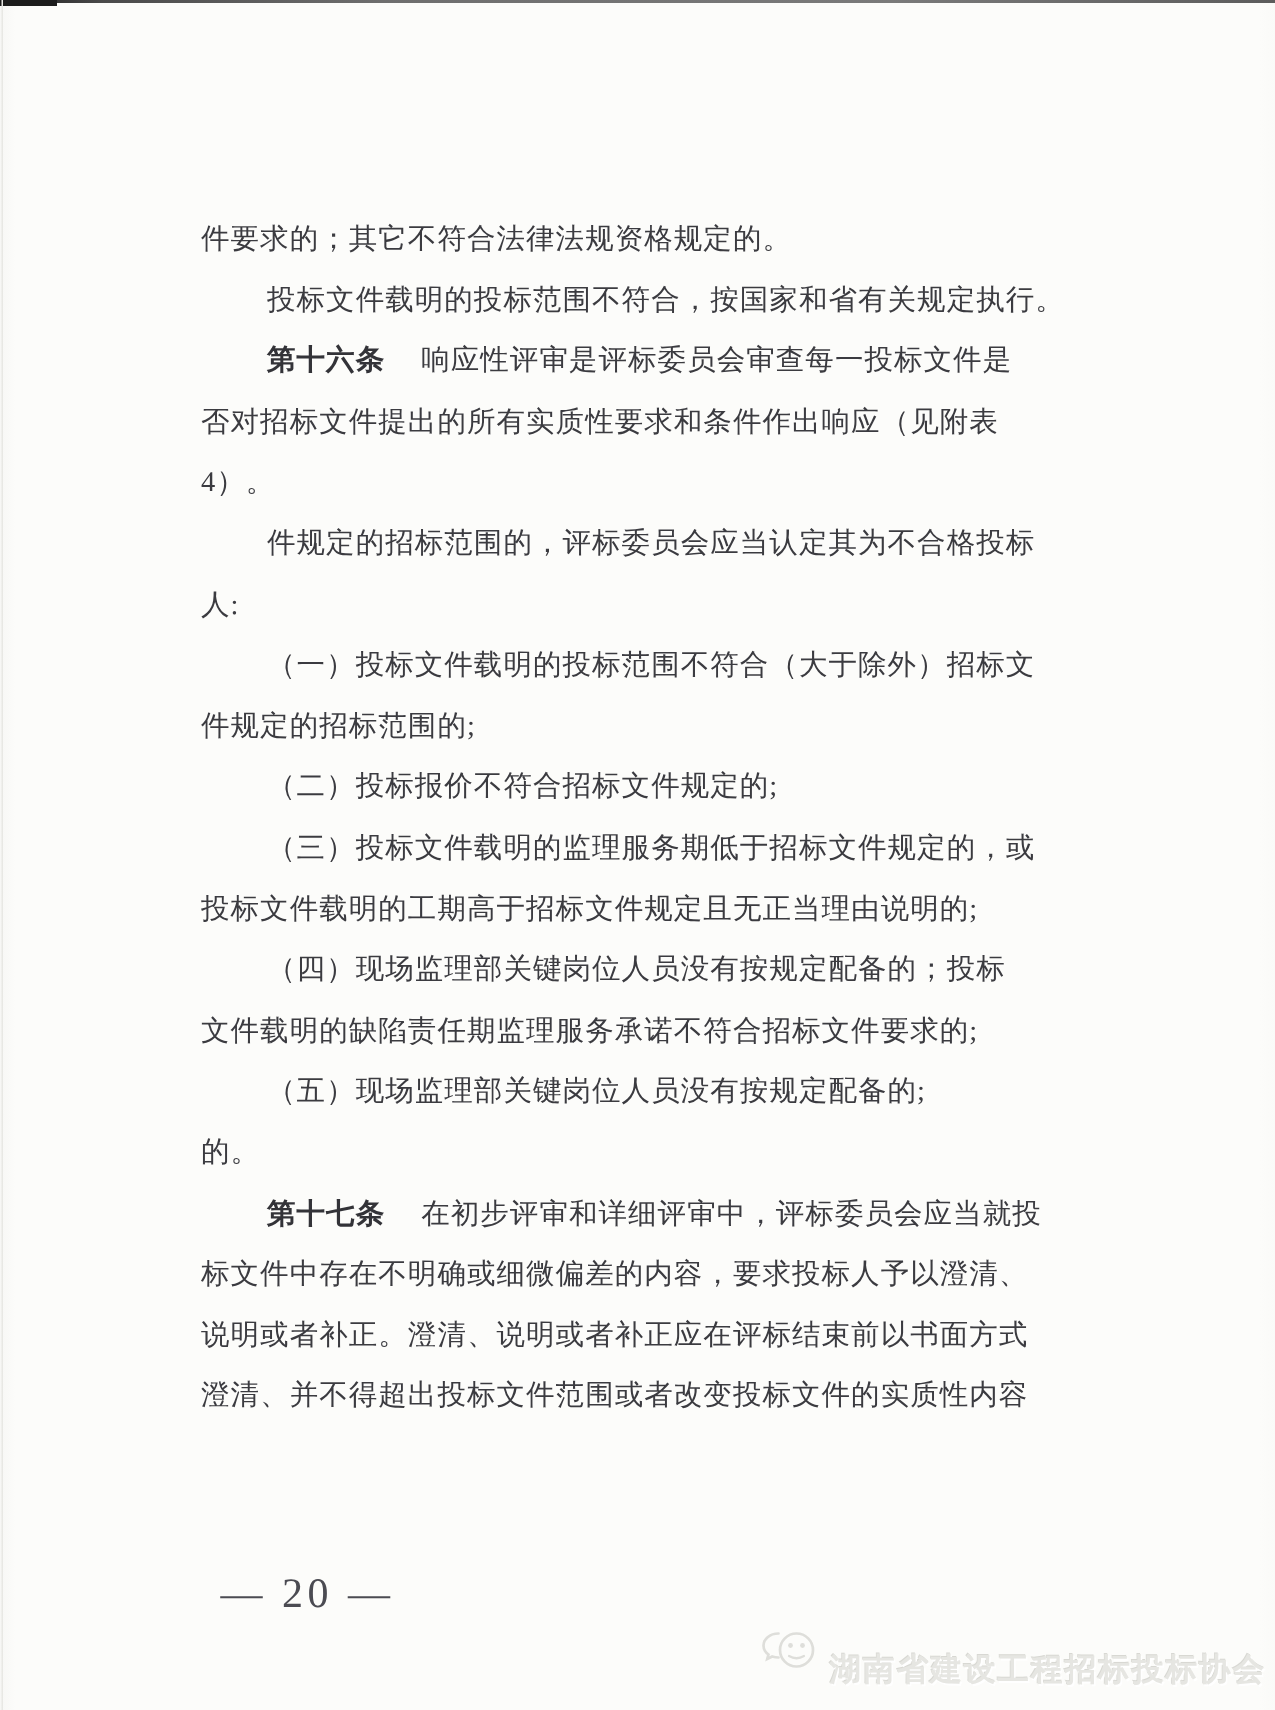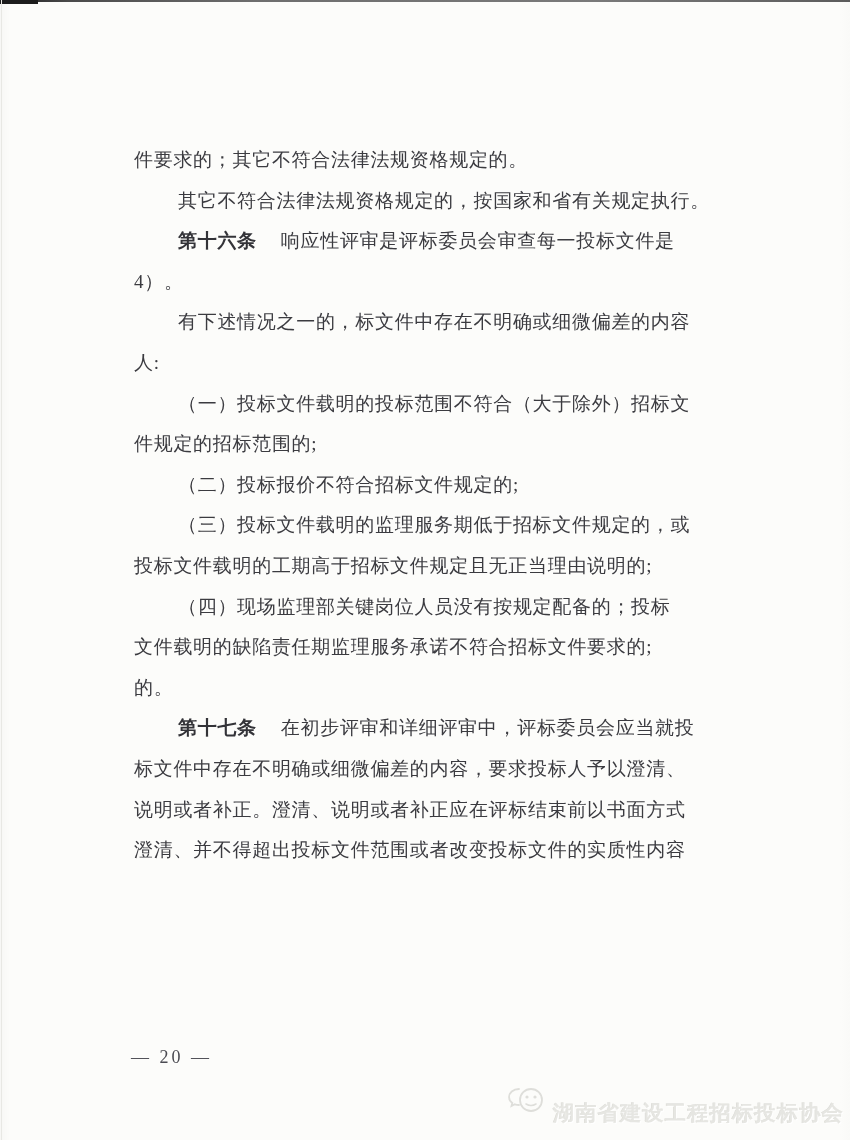--- a/index.html
+++ b/index.html
@@ -58,23 +58,23 @@
   .line.indent { padding-left: 44px; }
   .term {
     font-weight: bold;
     margin-right: 24px;
     color: #333338;
     text-align: center;
   }
   
   .page-number {
     position: absolute;
-    left: 131px;
+    left: 147px;
     top: 1047px;
-    font-size: 18px;
+    font-size: 28px;
     letter-spacing: 3px;
     color: #4b4b52;
     white-space: nowrap;
   }
   .watermark {
     position: absolute;
     left: 505px;
     top: 1082px;
     height: 38px;
     display: flex;
@@ -95,32 +95,34 @@
 <body>
 
 <div class="page">
 
   <div class="scan-top-line"></div>
   <div class="scan-top-corner"></div>
   <div class="scan-left-edge"></div>
 
   <div class="text-block">
     <div class="line"><span>件要求的；其它不符合法律法规资格规定的。</span></div>
-    <div class="line indent"><span>其它不符合法律法规资格规定的，按国家和省有关规定执行。</span></div>
+    <div class="line indent"><span>投标文件载明的投标范围不符合，按国家和省有关规定执行。</span></div>
     <div class="line indent"><span class="term">第十六条</span><span>响应性评审是评标委员会审查每一投标文件是</span></div>
+    <div class="line"><span>否对招标文件提出的所有实质性要求和条件作出响应（见附表</span></div>
     <div class="line"><span>4）。</span></div>
-    <div class="line indent"><span>有下述情况之一的，标文件中存在不明确或细微偏差的内容</span></div>
+    <div class="line indent"><span>件规定的招标范围的，评标委员会应当认定其为不合格投标</span></div>
     <div class="line"><span>人:</span></div>
     <div class="line indent"><span>（一）投标文件载明的投标范围不符合（大于除外）招标文</span></div>
     <div class="line"><span>件规定的招标范围的;</span></div>
     <div class="line indent"><span>（二）投标报价不符合招标文件规定的;</span></div>
     <div class="line indent"><span>（三）投标文件载明的监理服务期低于招标文件规定的，或</span></div>
     <div class="line"><span>投标文件载明的工期高于招标文件规定且无正当理由说明的;</span></div>
     <div class="line indent"><span>（四）现场监理部关键岗位人员没有按规定配备的；投标</span></div>
     <div class="line"><span>文件载明的缺陷责任期监理服务承诺不符合招标文件要求的;</span></div>
+    <div class="line indent"><span>（五）现场监理部关键岗位人员没有按规定配备的;</span></div>
     <div class="line"><span>的。</span></div>
     <div class="line indent"><span class="term">第十七条</span><span>在初步评审和详细评审中，评标委员会应当就投</span></div>
     <div class="line"><span>标文件中存在不明确或细微偏差的内容，要求投标人予以澄清、</span></div>
     <div class="line"><span>说明或者补正。澄清、说明或者补正应在评标结束前以书面方式</span></div>
     <div class="line"><span>澄清、并不得超出投标文件范围或者改变投标文件的实质性内容</span></div>
   </div>
 
   <div class="page-number">— 20 —</div>
 
   <div class="watermark">

